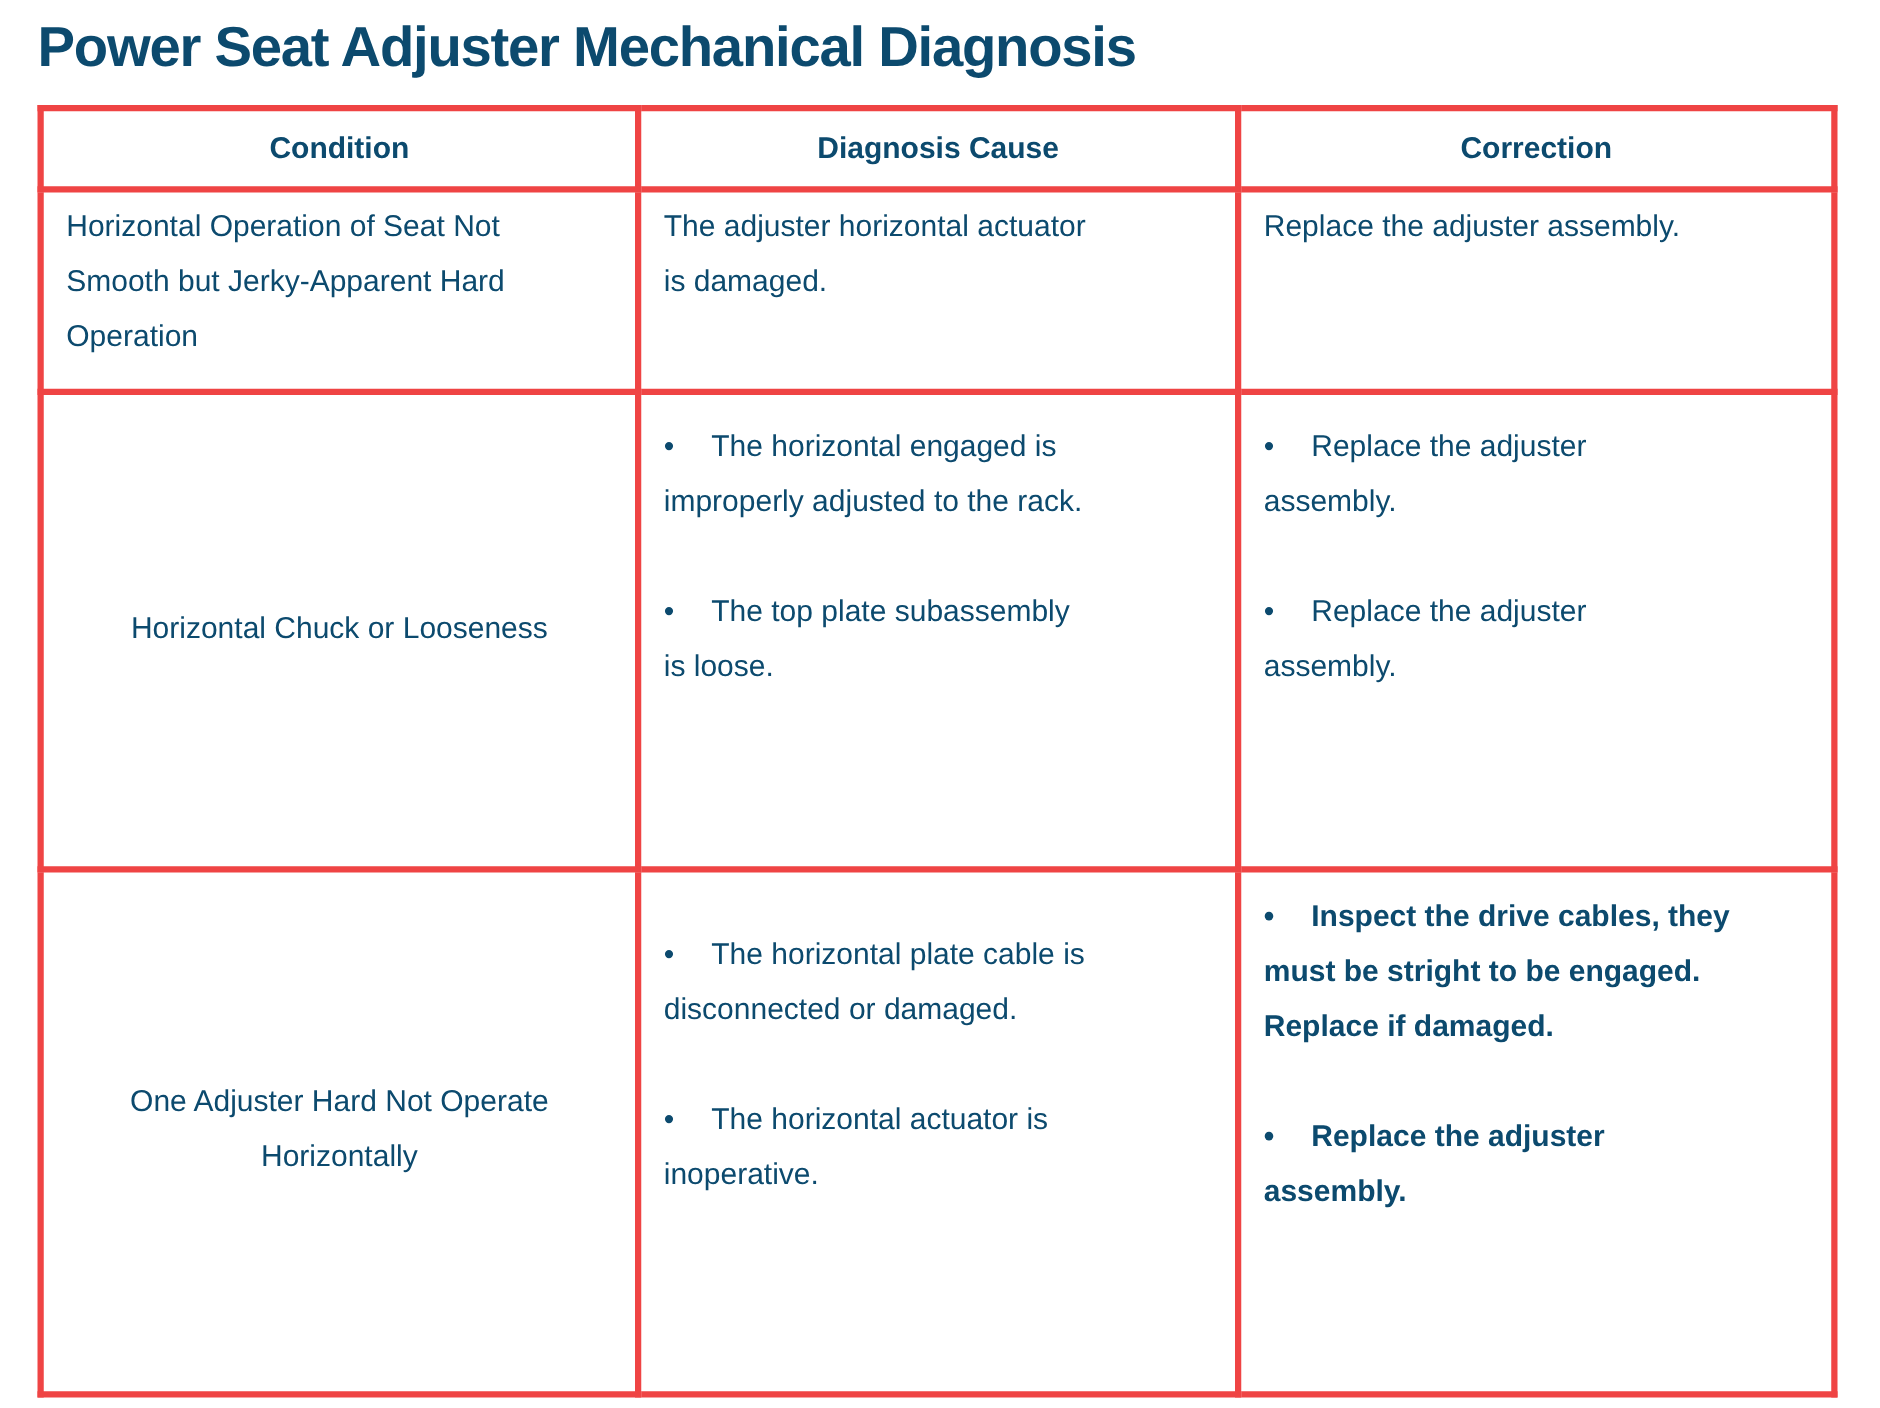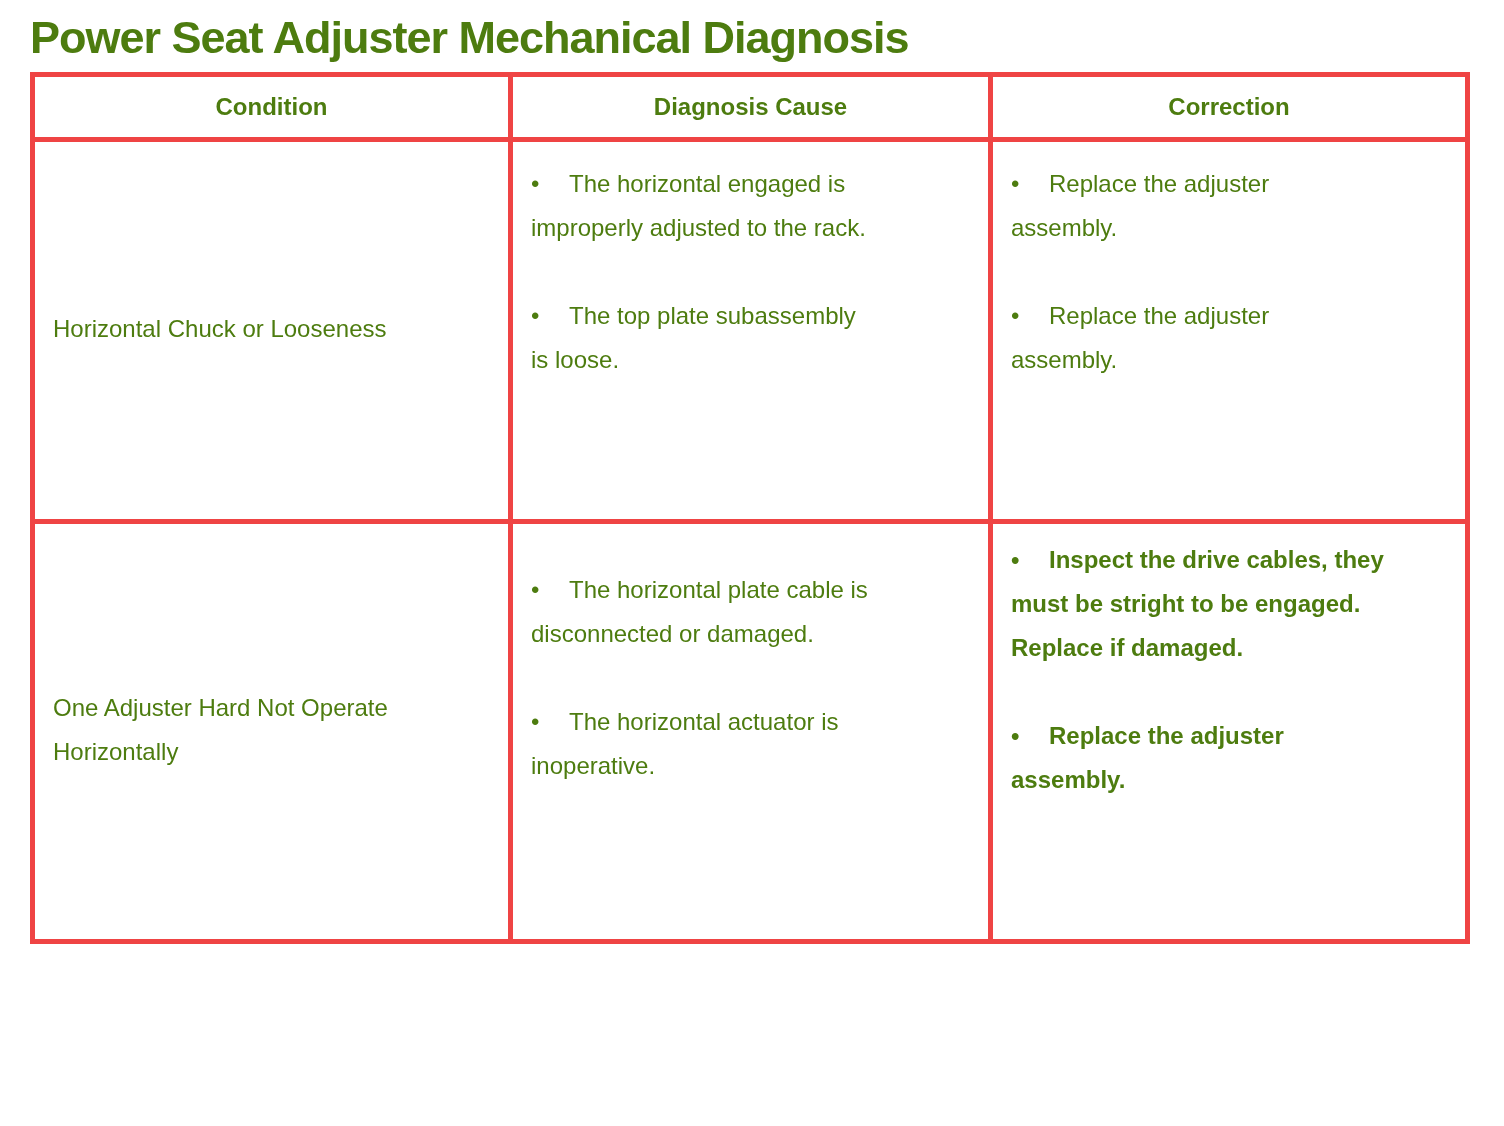--- a/index.html
+++ b/index.html
@@ -5,21 +5,21 @@
   html, body {
     margin: 0;
     padding: 0;
     background: #ffffff;
   }
   .page {
     position: relative;
     width: 1504px;
     height: 1126px;
     background: #ffffff;
-    color: #4d7c0f;
+    color: #0c4a6e;
     font-family: "Liberation Sans", sans-serif;
     overflow: hidden;
   }
   .title {
     margin: 0;
     padding: 12px 0 8px 30px;
     font-size: 45px;
     font-weight: bold;
     letter-spacing: -1px;
     line-height: 52px;
@@ -27,20 +27,21 @@
   }
   table.diag {
     border-collapse: collapse;
     table-layout: fixed;
     margin-left: 30px;
     width: 1435px;
     background: #ffffff;
   }
   table.diag, table.diag th, table.diag td {
     border: 5px solid #ef4444;
+    margin-top: 12px;
   }
   table.diag {
     border-width: 5px;
   }
   col.c1 { width: 478px; }
   col.c2 { width: 480px; }
   col.c3 { width: 477px; }
   th {
     height: 60px;
     font-size: 24px;
@@ -52,21 +53,21 @@
   td {
     font-size: 24px;
     line-height: 44px;
     vertical-align: top;
     padding: 6px 18px 10px 18px;
     text-align: left;
   }
   tr.r1 { height: 162px; }
   tr.r2 { height: 382px; }
   tr.r3 { height: 420px; }
-  td.vmid { vertical-align: middle; }
+  td.vmid { vertical-align: middle; text-align: center; }
   tr.r2 td.flow { padding-top: 20px; }
   tr.r3 td.cause-cell { padding-top: 44px; }
   tr.r3 td.corr-cell  { padding-top: 14px; font-weight: bold; }
   .ptext, .ctext {
     white-space: pre-line;
   }
   .para { margin: 0; }
   .para + .para { margin-top: 44px; }
   .bullet {
     display: inline-block;
@@ -89,20 +90,38 @@
     </colgroup>
     <thead>
       <tr>
         <th>Condition</th>
         <th>Diagnosis Cause</th>
         <th>Correction</th>
       </tr>
     </thead>
     <tbody>
 
+      <tr class="r1">
+        <td class="cond-cell">
+          <div class="ctext">Horizontal Operation of Seat Not
+Smooth but Jerky-Apparent Hard
+Operation</div>
+        </td>
+        <td class="cause-cell">
+          <div class="para">
+            <span class="ptext">The adjuster horizontal actuator
+is damaged.</span>
+          </div>
+        </td>
+        <td class="corr-cell">
+          <div class="para">
+            <span class="ptext">Replace the adjuster assembly.</span>
+          </div>
+        </td>
+      </tr>
 
       <tr class="r2">
         <td class="cond-cell vmid">
           <div class="ctext">Horizontal Chuck or Looseness</div>
         </td>
         <td class="cause-cell flow">
           <div class="para">
             <span class="bullet">•</span><span class="ptext">The horizontal engaged is
 improperly adjusted to the rack.</span>
           </div>

